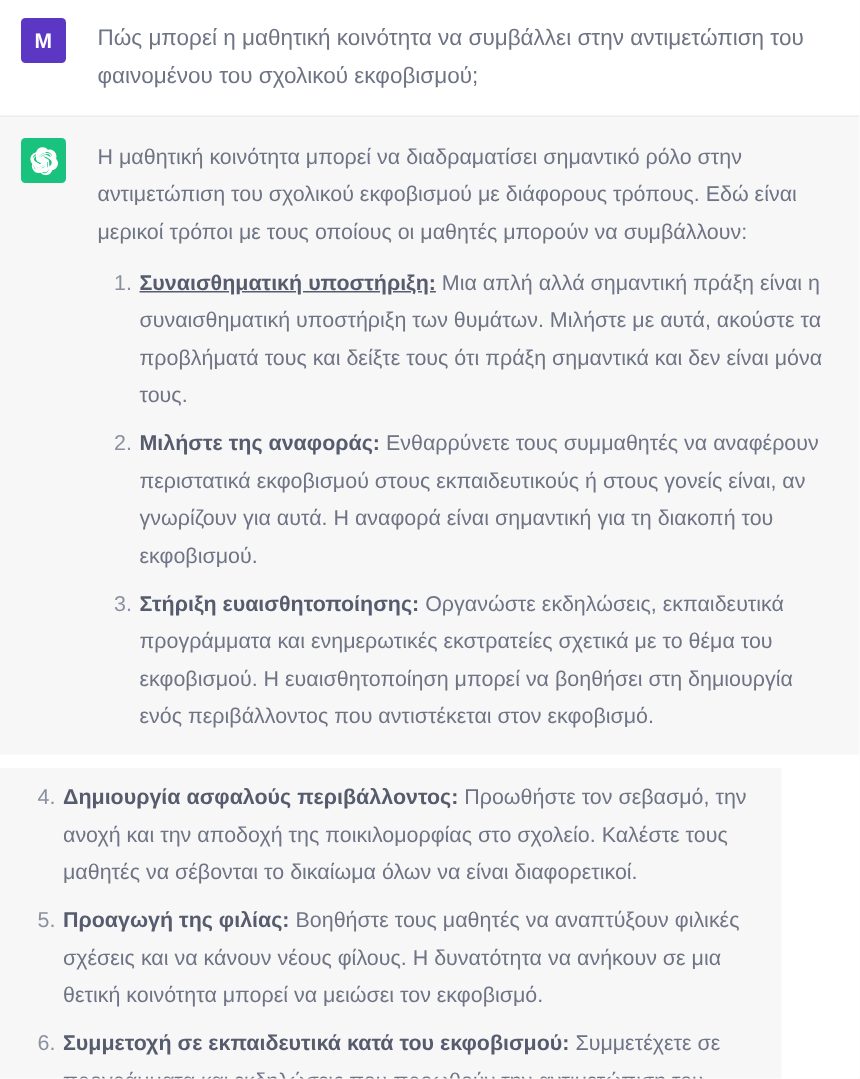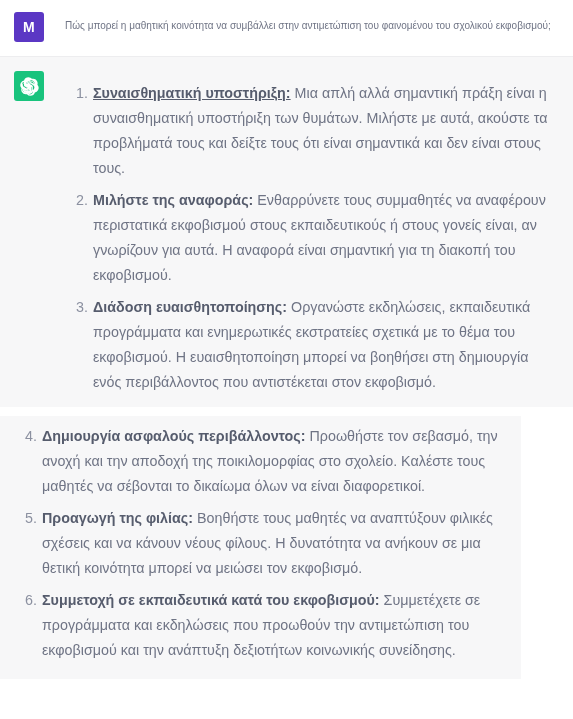--- a/index.html
+++ b/index.html
@@ -50,21 +50,21 @@
   }
 
   
   #user-turn {
     background: #ffffff;
     padding: 12px 20px 14px 14px;
   }
   #user-turn .body-col { padding-left: 21px; padding-top: 1px; }
   .user-text {
     color: #6f7485;
-    font-size: 10px;
+    font-size: 15px;
     line-height: 25px;
     font-weight: 400;
   }
 
   
   #assistant-turn-top {
     background: #f7f7f8;
     border-top: 1px solid #ededef;
     padding: 14px 14px 12px 14px;
   }
@@ -145,24 +145,25 @@
 <div class="msg" id="assistant-turn-top">
   <div class="msg-inner">
     <div class="avatar assistant">
       <svg width="19" height="19" viewBox="0 0 41 41" fill="none" xmlns="http://www.w3.org/2000/svg" aria-hidden="true">
         <path d="M37.532 16.87a9.963 9.963 0 0 0-.856-8.184 10.078 10.078 0 0 0-10.855-4.835A9.965 9.965 0 0 0 18.306.5a10.079 10.079 0 0 0-9.614 6.977 9.967 9.967 0 0 0-6.664 4.834 10.08 10.08 0 0 0 1.24 11.817 9.965 9.965 0 0 0 .856 8.185 10.079 10.079 0 0 0 10.855 4.835 9.965 9.965 0 0 0 7.516 3.35 10.078 10.078 0 0 0 9.617-6.981 9.967 9.967 0 0 0 6.663-4.834 10.08 10.08 0 0 0-1.243-11.813ZM22.498 37.886a7.474 7.474 0 0 1-4.799-1.735c.06-.33.143-.65.25-.96l6.388-3.688a1.04 1.04 0 0 0 .525-.909V21.63l2.7 1.56a.096.096 0 0 1 .052.075v7.458a7.513 7.513 0 0 1-7.116 7.163Zm-16.1-6.877a7.476 7.476 0 0 1-.893-5.023c.06.036.164.1.24.144l6.387 3.688a1.04 1.04 0 0 0 1.048 0l7.798-4.5v3.12a.1.1 0 0 1-.038.083l-6.457 3.728a7.52 7.52 0 0 1-8.085-1.24ZM4.715 13.354a7.47 7.47 0 0 1 3.919-3.288c0 .07-.004.192-.004.277v7.376a1.036 1.036 0 0 0 .523.909l7.798 4.5-2.701 1.56a.096.096 0 0 1-.09.008L7.703 20.97a7.52 7.52 0 0 1-2.988-7.615Zm22.18 5.165-7.797-4.5 2.7-1.559a.096.096 0 0 1 .09-.008l6.458 3.728a7.513 7.513 0 0 1-1.158 13.528v-7.654a1.035 1.035 0 0 0-.293-.535Zm2.688-4.043a11.56 11.56 0 0 0-.24-.144l-6.387-3.688a1.04 1.04 0 0 0-1.048 0l-7.798 4.5v-3.12a.1.1 0 0 1 .039-.083l6.457-3.725a7.512 7.512 0 0 1 11.16 7.772l-.183-.512ZM14.react 0" fill="#fff"></path>
         <path d="M20.5 6.2c-3.6 0-6.9 2-8.6 5.1l8.6 5 8.6-5c-1.7-3.1-5-5.1-8.6-5.1Z" fill="#fff" opacity="0"></path>
         <path d="M31.2 12.4a7.6 7.6 0 0 0-8.2-3.6 7.5 7.5 0 0 0-5.7-2.6 7.6 7.6 0 0 0-7.3 5.3 7.6 7.6 0 0 0-5 3.6 7.6 7.6 0 0 0 .9 9 7.6 7.6 0 0 0 .7 6.2 7.6 7.6 0 0 0 8.2 3.6 7.5 7.5 0 0 0 5.7 2.6 7.6 7.6 0 0 0 7.3-5.3 7.6 7.6 0 0 0 5-3.6 7.6 7.6 0 0 0-.9-9 7.6 7.6 0 0 0-.7-6.2Zm-10.9 19.3a5.7 5.7 0 0 1-3.6-1.3l.2-.1 5.9-3.4a1 1 0 0 0 .5-.8v-8.3l2.5 1.4v6.9a5.7 5.7 0 0 1-5.5 5.6Zm-12.2-5.2a5.7 5.7 0 0 1-.7-3.8l.2.1 5.9 3.4a1 1 0 0 0 1 0l7.2-4.2v2.9l-6 3.5a5.7 5.7 0 0 1-7.6-1.9ZM6.6 15a5.7 5.7 0 0 1 3-2.5v7a1 1 0 0 0 .5.9l7.2 4.1-2.5 1.5-5.9-3.4a5.7 5.7 0 0 1-2.3-7.6Zm20.6 4.8-7.2-4.2 2.5-1.4 5.9 3.4a5.7 5.7 0 0 1-.9 10.3v-7a1 1 0 0 0-.3-1.1Zm2.5-3.7-.2-.1-5.9-3.5a1 1 0 0 0-1 0l-7.2 4.2v-2.9l6-3.4a5.7 5.7 0 0 1 8.3 5.7Zm-15.6 5.1-2.5-1.5v-6.8a5.7 5.7 0 0 1 9.4-4.4l-.2.1-5.9 3.4a1 1 0 0 0-.5.9l-.3 8.3Zm1.4-2.9 3.2-1.9 3.2 1.9v3.7l-3.2 1.8-3.2-1.8v-3.7Z" fill="#ffffff"></path>
       </svg>
     </div>
     <div class="body-col prose">
+      <p>Η μαθητική κοινότητα μπορεί να διαδραματίσει σημαντικό ρόλο στην αντιμετώπιση του σχολικού εκφοβισμού με διάφορους τρόπους. Εδώ είναι μερικοί τρόποι με τους οποίους οι μαθητές μπορούν να συμβάλλουν:</p>
       <ol class="steps" id="steps-top">
-          <li><span class="marker">1.</span><span class="lead hl">Συναισθηματική υποστήριξη:</span><span> Μια απλή αλλά σημαντική πράξη είναι η συναισθηματική υποστήριξη των θυμάτων. Μιλήστε με αυτά, ακούστε τα προβλήματά τους και δείξτε τους ότι είναι σημαντικά και δεν είναι στους τους.</span></li>
+          <li><span class="marker">1.</span><span class="lead hl">Συναισθηματική υποστήριξη:</span><span> Μια απλή αλλά σημαντική πράξη είναι η συναισθηματική υποστήριξη των θυμάτων. Μιλήστε με αυτά, ακούστε τα προβλήματά τους και δείξτε τους ότι πράξη σημαντικά και δεν είναι μόνα τους.</span></li>
           <li><span class="marker">2.</span><span class="lead">Μιλήστε της αναφοράς:</span><span> Ενθαρρύνετε τους συμμαθητές να αναφέρουν περιστατικά εκφοβισμού στους εκπαιδευτικούς ή στους γονείς είναι, αν γνωρίζουν για αυτά. Η αναφορά είναι σημαντική για τη διακοπή του εκφοβισμού.</span></li>
-          <li><span class="marker">3.</span><span class="lead">Διάδοση ευαισθητοποίησης:</span><span> Οργανώστε εκδηλώσεις, εκπαιδευτικά προγράμματα και ενημερωτικές εκστρατείες σχετικά με το θέμα του εκφοβισμού. Η ευαισθητοποίηση μπορεί να βοηθήσει στη δημιουργία ενός περιβάλλοντος που αντιστέκεται στον εκφοβισμό.</span></li>
+          <li><span class="marker">3.</span><span class="lead">Στήριξη ευαισθητοποίησης:</span><span> Οργανώστε εκδηλώσεις, εκπαιδευτικά προγράμματα και ενημερωτικές εκστρατείες σχετικά με το θέμα του εκφοβισμού. Η ευαισθητοποίηση μπορεί να βοηθήσει στη δημιουργία ενός περιβάλλοντος που αντιστέκεται στον εκφοβισμό.</span></li>
         </ol>
     </div>
   </div>
 </div>
 
 <div id="scroll-seam"></div>
 
 <div class="msg" id="assistant-turn-bottom">
   <div class="cont-col prose">
     <ol class="steps cont" id="steps-bottom">

